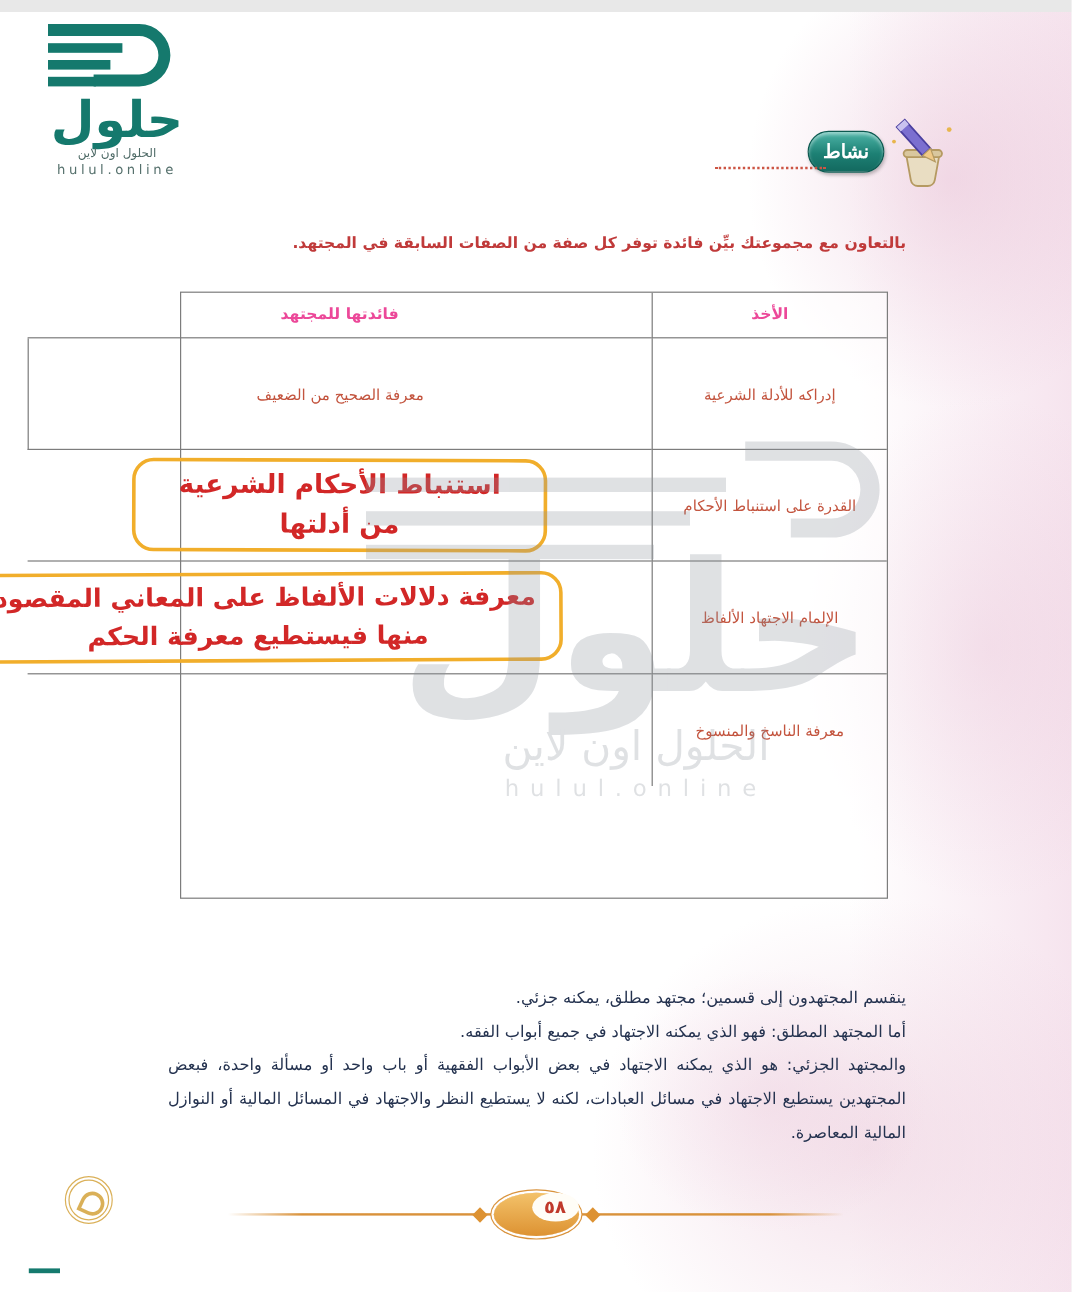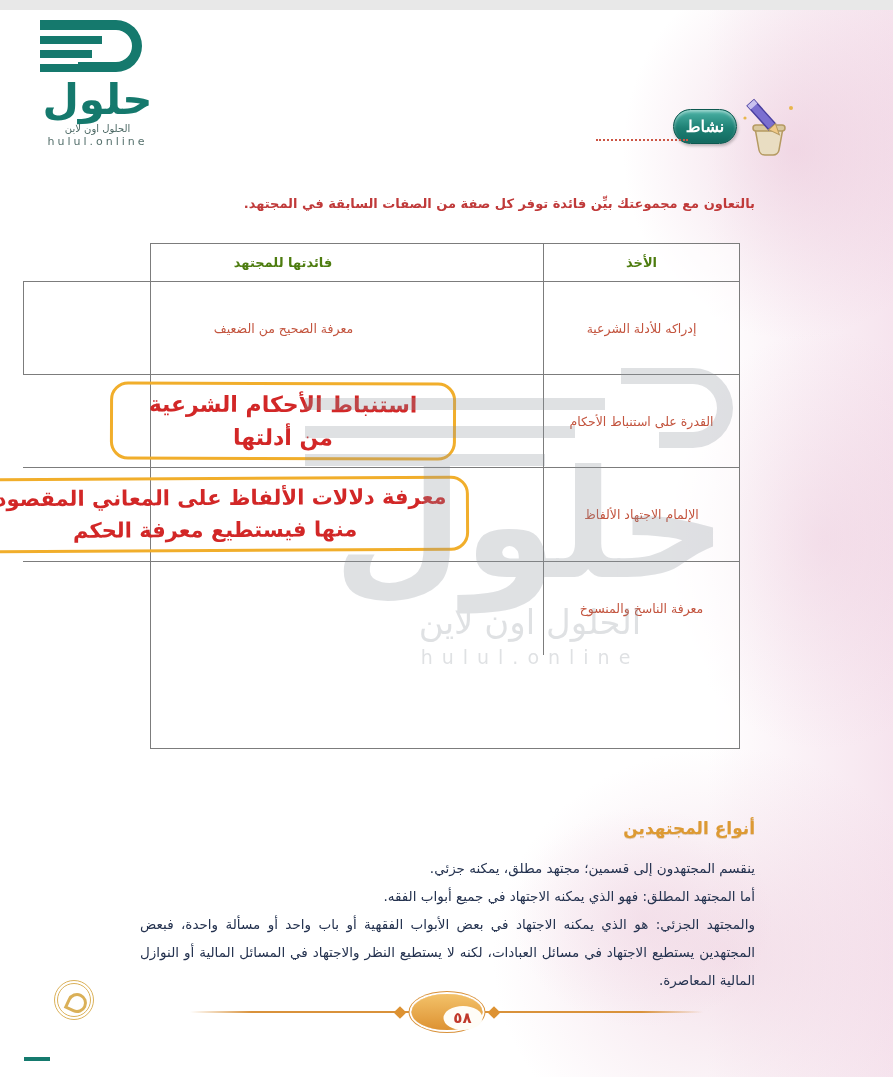--- a/index.html
+++ b/index.html
@@ -46,21 +46,21 @@
   .instruction { position:absolute; right:138px; top:186px; z-index:3;
     color:#c03a3a; font-size:13px; font-weight:bold; direction:rtl; }
 
   
   .qtable { position:absolute; left:150px; top:233px; width:590px; height:506px;
     display:grid; grid-template-columns:196px 1fr; grid-template-rows:38px repeat(5, 1fr);
     direction:rtl; border:1px solid #7c7c7c; background:rgba(255,255,255,.55); z-index:1; }
   .cell { border-bottom:1px solid #7c7c7c; display:flex; align-items:center; justify-content:center;
     text-align:center; padding:2px 6px; }
   .cell.attr { border-left:1px solid #7c7c7c; color:#c3543e; font-size:12.5px; }
-  .cell.head { color:#4d7c0f; font-size:13px; font-weight:bold; }
+  .cell.head { color:#ec4899; font-size:13px; font-weight:bold; }
   .cell.last { border-bottom:none; }
   .cell.ben { position:relative; }
 
   
   .ans { flex:none; position:relative; z-index:2;
     border:3px solid #f1ae2b; border-radius:18px;
     color:#d22727; font-weight:bold; font-size:21px; line-height:1.5;
     text-align:center; padding:3px 16px; background:rgba(255,255,255,.0); }
   .a0 { transform:rotate(.3deg); font-size:23px; padding:8px 24px; }
   .a1 { width:384px; transform:rotate(-.4deg); }
@@ -85,21 +85,21 @@
     text-shadow:0 1px 0 rgba(160,100,20,.25); }
   .section p { color:#24324f; font-size:13.5px; line-height:28px; text-align:justify; }
 
   
   .rule { position:absolute; top:1001px; left:190px; right:190px; height:2px; z-index:2;
     background:linear-gradient(to right, rgba(217,146,59,0), #d9923b 12%, #d9923b 88%, rgba(217,146,59,0)); }
   .page-badge { position:absolute; top:984px; left:50%; transform:translateX(-50%);
     width:71px; height:36px; border-radius:50%; z-index:3;
     background:linear-gradient(180deg,#f3c26a,#dd9232);
     box-shadow:0 0 0 2px #ffffff, 0 0 0 3px #d9923b;
-    display:flex; align-items:flex-end; justify-content:center;padding-left:32px; }
+    display:flex; align-items:flex-start; justify-content:center;padding-left:32px; }
   .page-badge::before, .page-badge::after { content:""; position:absolute; top:14px;
     width:9px; height:9px; background:#dd9232; transform:rotate(45deg); }
   .page-badge::before { left:-16px; } .page-badge::after { right:-16px; }
   .page-badge-inner { width:64px; height:24px; background:#fffdf7; border-radius:50%;
     display:flex; align-items:center; justify-content:center;
     color:#c0392b; font-weight:bold; font-size:15px; }
 
   
   .emblem { position:absolute; left:54px; top:970px; width:40px; height:40px; z-index:2;
     border:4px double #d4a33c; border-radius:50%; opacity:.85; }
@@ -178,21 +178,20 @@
       <svg class="wm-mark" width="130" height="110" viewBox="0 0 130 110">
         <path d="M6 8 h72 a40 40 0 0 1 0 80 h-34 v-16 h34 a24 24 0 0 0 0-48 h-72 z" fill="#8e959e"></path>
       </svg>
     </div>
     <div class="wm-word">حلول</div>
     <div class="wm-sub">الحلول اون لاين</div>
     <div class="wm-latin">hulul.online</div>
   </div>
 
   <div class="section">
-    <h2>أنواع المجتهدين</h2>
     <p>ينقسم المجتهدون إلى قسمين؛ مجتهد مطلق، يمكنه جزئي.</p>
     <p>أما المجتهد المطلق: فهو الذي يمكنه الاجتهاد في جميع أبواب الفقه.</p>
     <p>والمجتهد الجزئي: هو الذي يمكنه الاجتهاد في بعض الأبواب الفقهية أو باب واحد أو مسألة واحدة، فبعض المجتهدين يستطيع الاجتهاد في مسائل العبادات، لكنه لا يستطيع النظر والاجتهاد في المسائل المالية أو النوازل المالية المعاصرة.</p>
   </div>
 
   <div class="rule"></div>
   <div class="page-badge">
     <div class="page-badge-inner">٥٨</div>
   </div>
 

